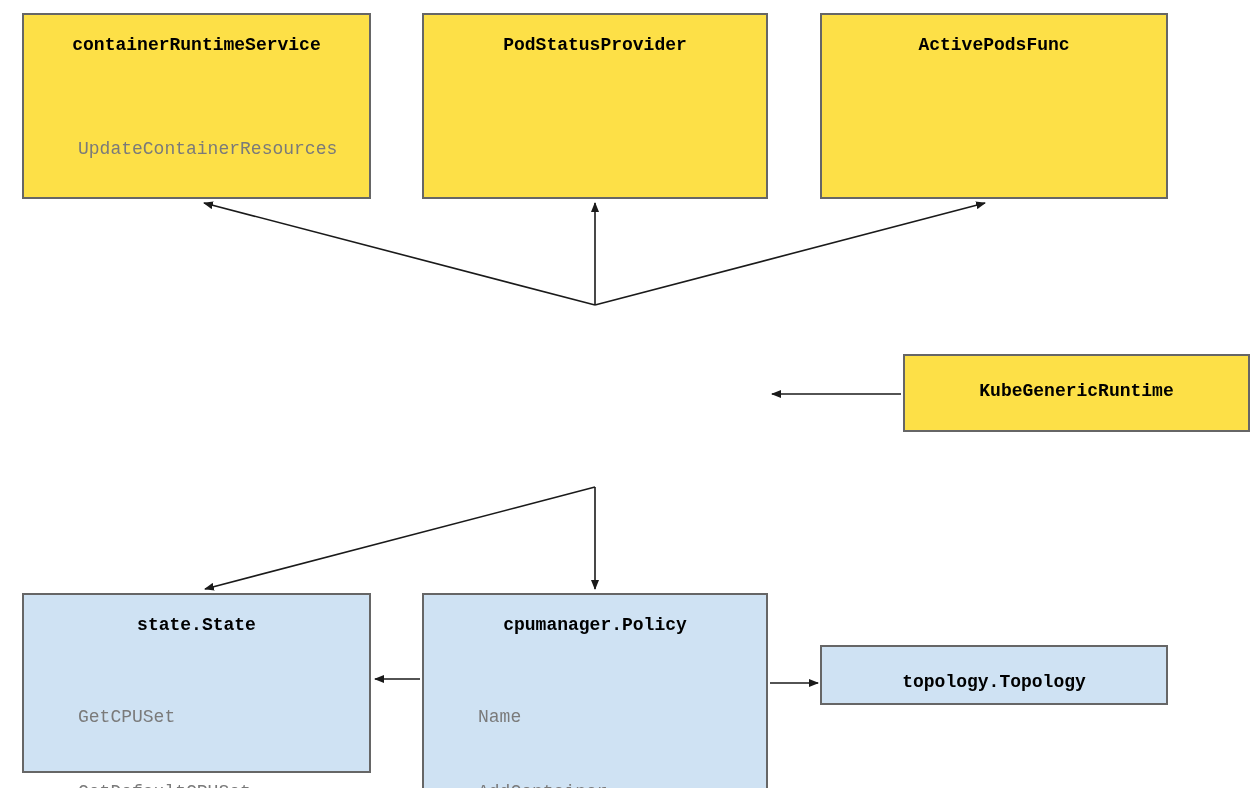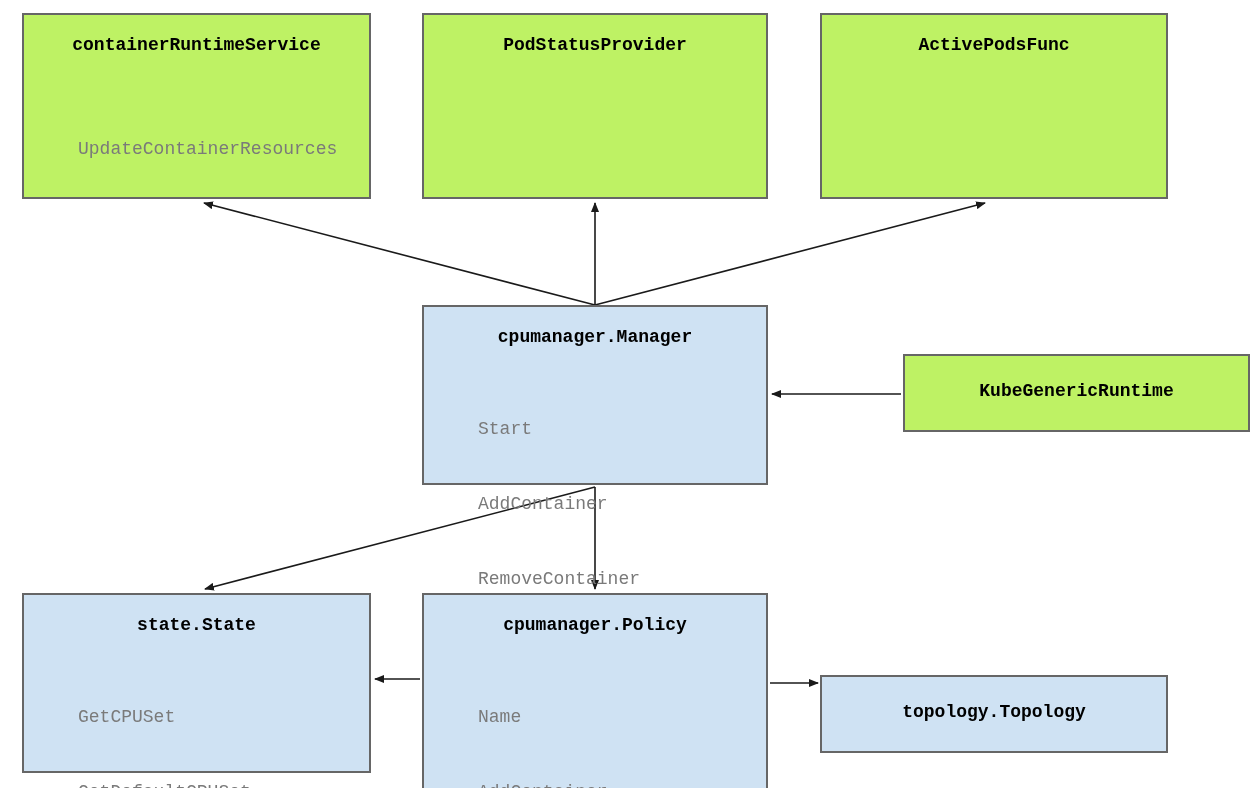--- a/index.html
+++ b/index.html
@@ -22,21 +22,21 @@
     left: 0;
     top: 0;
     width: 1258px;
     height: 788px;
     pointer-events: none;
   }
   .node {
     position: absolute;
     box-sizing: border-box;
     border: 2px solid #666666;
-    background: #bef264;
+    background: #fde047;
   }
   .node.filled {
     background: #cfe2f3;
   }
   .node-title {
     position: absolute;
     left: 0;
     right: 0;
     text-align: center;
     font-weight: bold;
@@ -60,21 +60,21 @@
     color: #7a7a7a;
   }
   
   #node-containerRuntimeService { left: 22px;  top: 13px;  width: 349px; height: 186px; }
   #node-podStatusProvider      { left: 422px; top: 13px;  width: 346px; height: 186px; }
   #node-activePodsFunc         { left: 820px; top: 13px;  width: 348px; height: 186px; }
   #node-cpumanagerManager      { left: 422px; top: 305px; width: 346px; height: 180px; }
   #node-kubeGenericRuntime     { left: 903px; top: 354px; width: 347px; height: 78px; }
   #node-stateState             { left: 22px;  top: 593px; width: 349px; height: 180px; }
   #node-cpumanagerPolicy       { left: 422px; top: 593px; width: 346px; height: 200px; }
-  #node-topologyTopology       { left: 820px; top: 675px; width: 348px; height: 78px; }
+  #node-topologyTopology       { left: 820px; top: 645px; width: 348px; height: 60px; }
 
   .title-top { top: 20px; }
   .members-top { top: 72px; }
   .title-mid  { top: 20px; }
   .members-mid { top: 60px; }
   .title-only { top: 25px; }
 </style>
 </head>
 <body>
 
@@ -114,29 +114,20 @@
   <div class="node" id="node-activePodsFunc">
     <div class="node-title title-top">ActivePodsFunc</div>
     <div class="node-members members-top"></div>
   </div>
 
   <div class="node" id="node-podStatusProvider">
     <div class="node-title title-top">PodStatusProvider</div>
     <div class="node-members members-top"></div>
   </div>
 
-  <div class="node filled" id="node-cpumanagerManager">
-    <div class="node-title title-mid">cpumanager.Manager</div>
-    <div class="node-members members-mid">
-      <span class="member-line">Start</span>
-      <span class="member-line">AddContainer</span>
-      <span class="member-line">RemoveContainer</span>
-      <span class="member-line">State</span>
-    </div>
-  </div>
 
   <div class="node" id="node-kubeGenericRuntime">
     <div class="node-title title-only">KubeGenericRuntime</div>
   </div>
 
   <div class="node filled" id="node-stateState">
     <div class="node-title title-mid">state.State</div>
     <div class="node-members members-mid">
       <span class="member-line">GetCPUSet</span>
       <span class="member-line">GetDefaultCPUSet</span>

